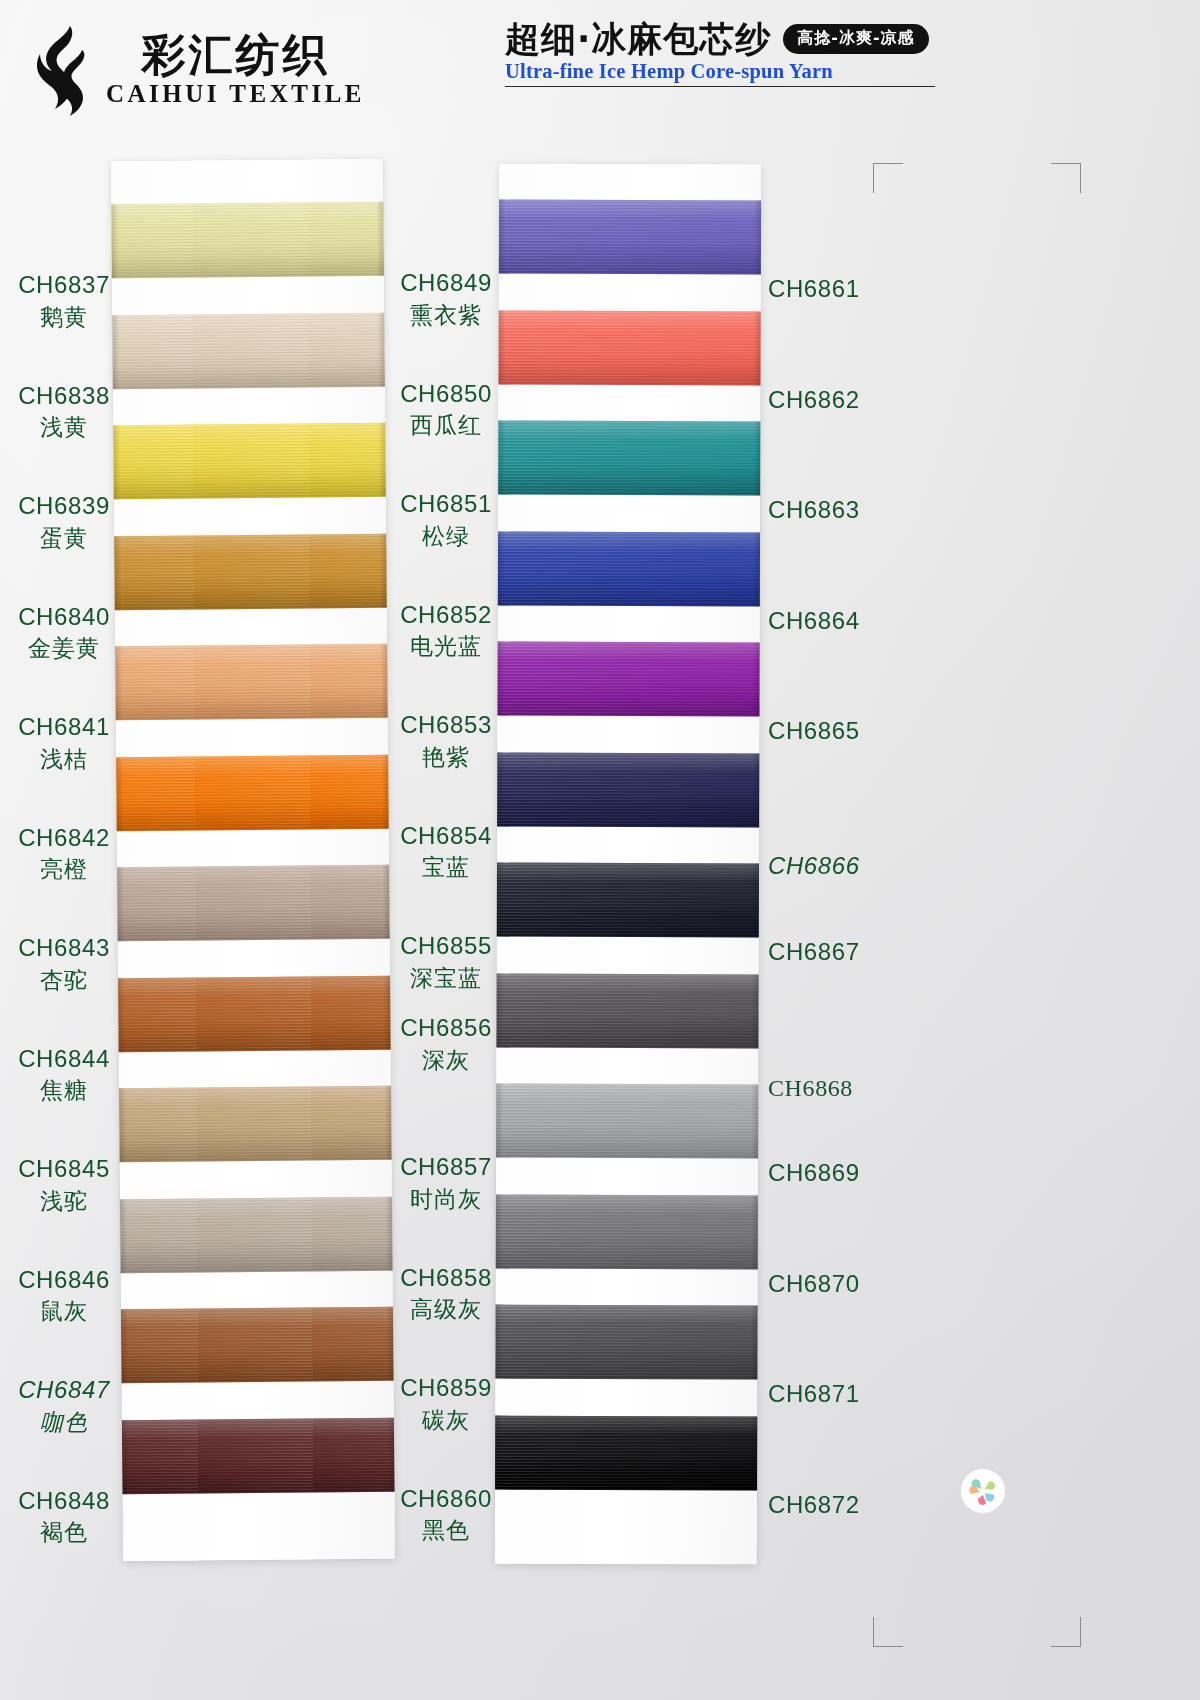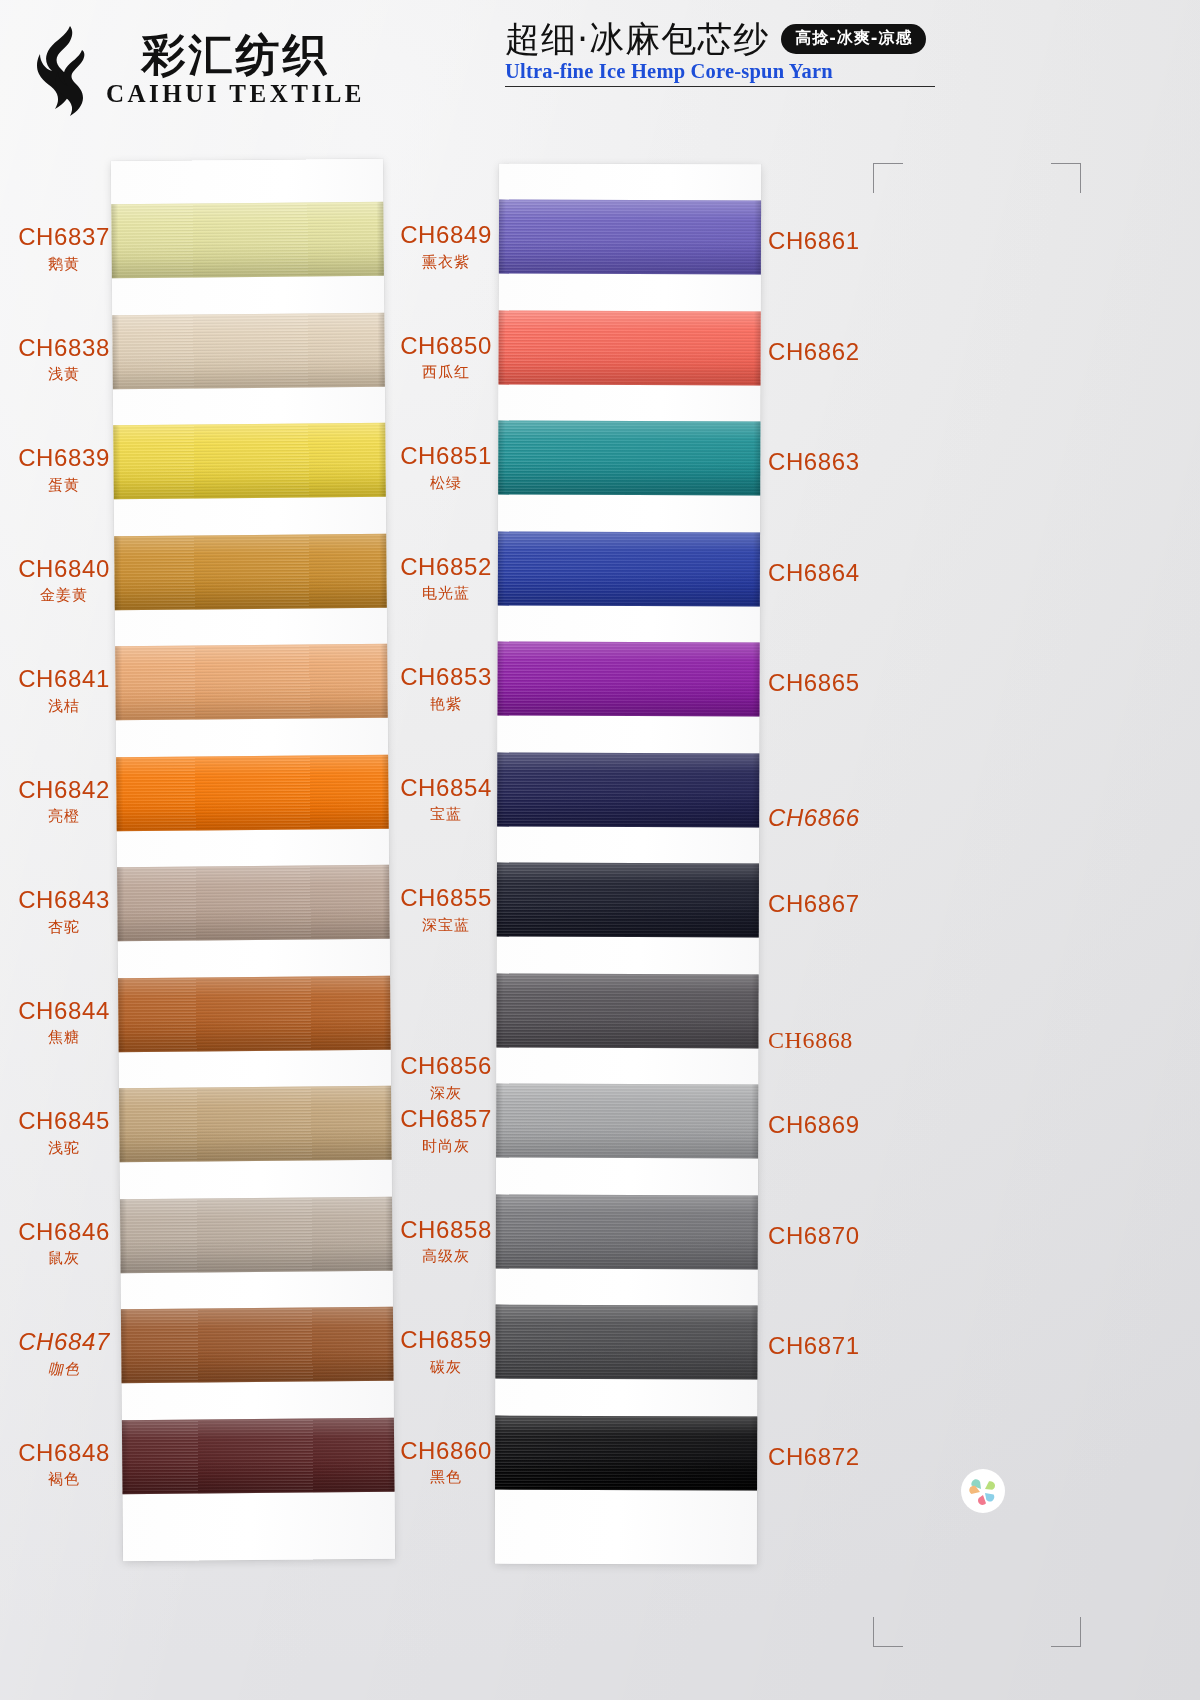--- a/index.html
+++ b/index.html
@@ -34,21 +34,21 @@
   .brand-en{
     font-family:"Liberation Serif","DejaVu Serif",serif;
     font-size:25px;font-weight:700;letter-spacing:3.5px;color:#111;
     margin-top:2px;white-space:nowrap;
   }
 
   .titleblock{position:absolute;left:505px;top:20px;width:590px;}
   .title-row{display:flex;align-items:center;gap:12px;}
   .title-cn{
     font-family:"DejaVu Sans",sans-serif;
-    font-size:35px;font-weight:400;letter-spacing:1px;color:#111;
+    font-size:35px;font-weight:700;letter-spacing:1px;color:#111;
     white-space:nowrap;line-height:1.1;
   }
   .title-badge{
     background:#111;color:#fff;border-radius:16px;
     padding:4px 14px 5px;font-size:16px;font-weight:700;letter-spacing:1px;
     font-family:"DejaVu Sans",sans-serif;white-space:nowrap;
   }
   .title-en{
     font-family:"Liberation Serif","DejaVu Serif",serif;
     font-size:20.5px;font-weight:700;color:#1d4ed8;letter-spacing:.2px;
@@ -87,25 +87,25 @@
   .swatch .edgeL,.swatch .edgeR{
     position:absolute;top:0;bottom:0;width:7px;
     background:linear-gradient(90deg, rgba(0,0,0,.16), rgba(0,0,0,0));
   }
   .swatch .edgeR{right:0;transform:scaleX(-1);}
 
   
   .label{
     position:absolute;text-align:center;
     font-family:"Liberation Sans","DejaVu Sans",sans-serif;
-    color:#c2410c;line-height:1.28;
+    color:#14532d;line-height:1.28;margin-top:48px;
   }
   .label .code{font-size:24px;letter-spacing:.6px;display:block;}
   .label .name{
-    font-size:15px;display:block;margin-top:2px;
+    font-size:23px;display:block;margin-top:2px;
     font-family:"DejaVu Sans",sans-serif;letter-spacing:1px;
   }
   .label-left{left:8px;width:112px;}
   .label-mid{left:392px;width:108px;}
   .label-right{left:768px;width:130px;text-align:left;}
 
   
   .crop{position:absolute;width:30px;height:30px;}
   .crop i{position:absolute;background:#8b8b8f;}
   .crop i.h{height:1.4px;width:30px;}
@@ -372,21 +372,21 @@
       <span class="name">艳紫</span>
     </div>
     <div class="label label-mid" style="top: 772.5px;">
       <span class="code">CH6854</span>
       <span class="name">宝蓝</span>
     </div>
     <div class="label label-mid" style="top: 883px;">
       <span class="code">CH6855</span>
       <span class="name">深宝蓝</span>
     </div>
-    <div class="label label-mid" style="top: 1051px;">
+    <div class="label label-mid" style="top: 965px;">
       <span class="code">CH6856</span>
       <span class="name">深灰</span>
     </div>
     <div class="label label-mid" style="top: 1104px;">
       <span class="code">CH6857</span>
       <span class="name">时尚灰</span>
     </div>
     <div class="label label-mid" style="top: 1214.5px;">
       <span class="code">CH6858</span>
       <span class="name">高级灰</span>

